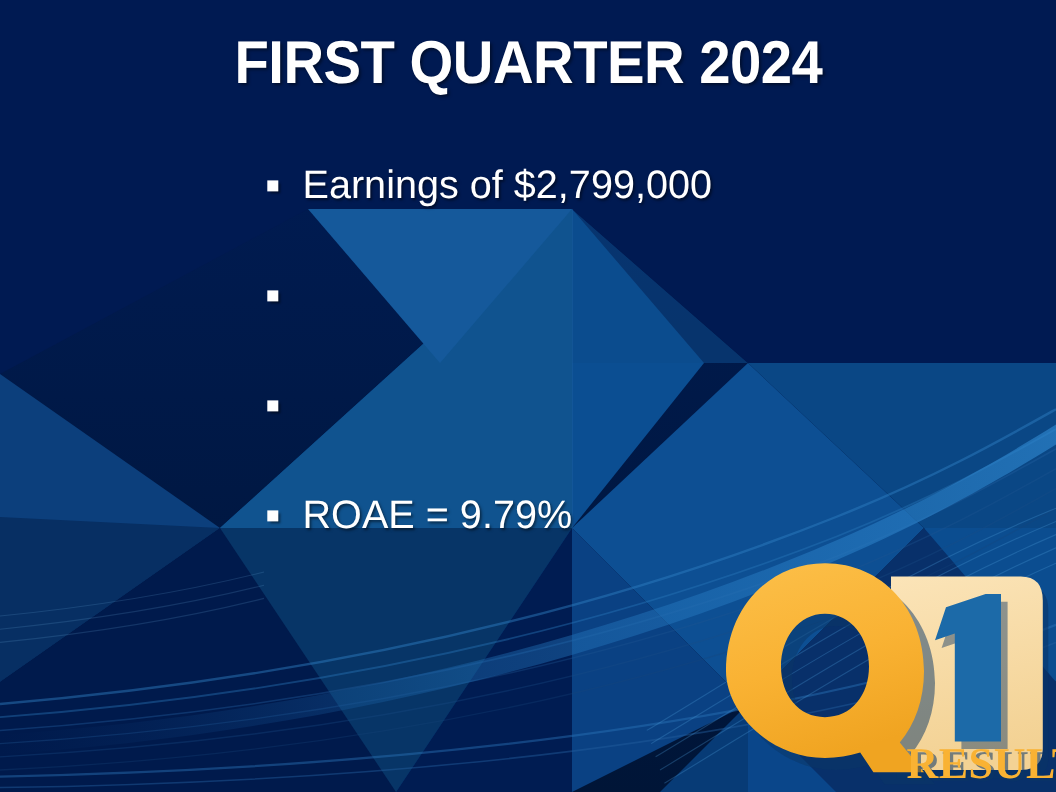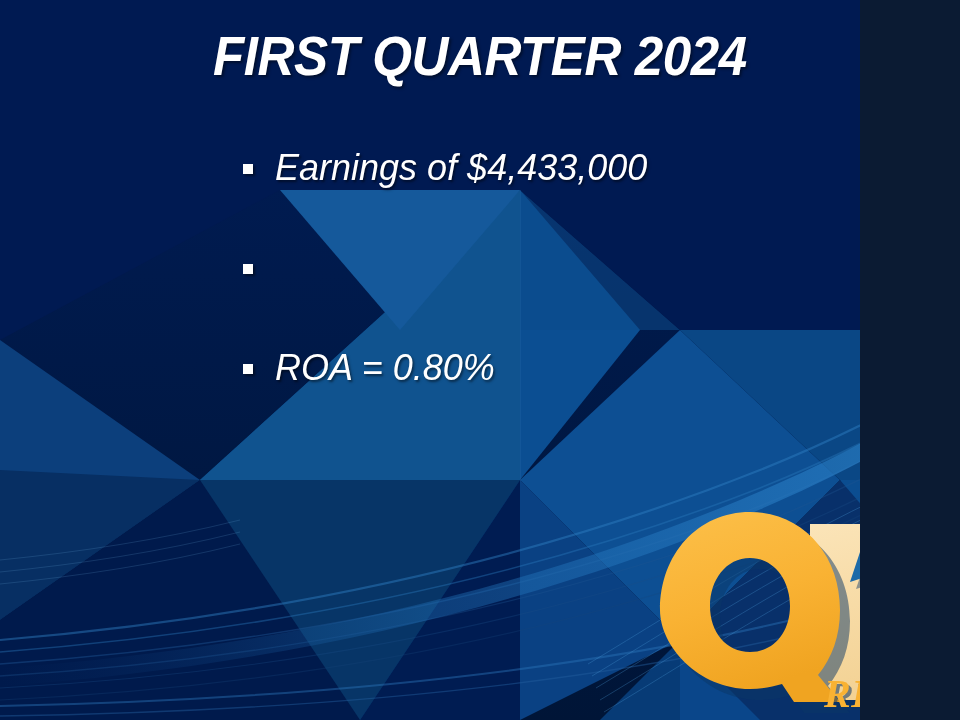--- a/index.html
+++ b/index.html
@@ -3,26 +3,25 @@
 <meta charset="utf-8">
 <title>First Quarter 2024 Results Slide</title>
 <style>
   html, body {
     margin: 0;
     padding: 0;
     background: #0b1b33;
   }
   #slide {
     position: relative;
-    width: 860px;
+    width: 960px;
     height: 720px;
     overflow: hidden;
     background: #1d4ed8;
     font-family: "Liberation Sans", sans-serif;
-    font-style: italic;
   }
   #bg-svg {
     position: absolute;
     inset: 0;
     width: 960px;
     height: 720px;
     display: block;
   }
   
   #title-block {
@@ -171,28 +170,31 @@
     </g>
   </svg>
 
   <div id="title-block">
     <span id="slide-title">FIRST QUARTER 2024</span>
   </div>
 
   <ul id="bullet-list">
     <li class="bullet-row">
       <span class="bullet-marker"></span>
-      <span class="bullet-text">Earnings of $4,433,000</span>
-    </li>
-    <li class="bullet-row">
-      <span class="bullet-marker"></span>
-    </li>
-    <li class="bullet-row">
-      <span class="bullet-marker"></span>
-      <span class="bullet-text">ROA = 0.80%</span>
+      <span class="bullet-text">Earnings of $2,799,000</span>
+    </li>
+    <li class="bullet-row">
+      <span class="bullet-marker"></span>
+    </li>
+    <li class="bullet-row">
+      <span class="bullet-marker"></span>
+    </li>
+    <li class="bullet-row">
+      <span class="bullet-marker"></span>
+      <span class="bullet-text">ROAE = 9.79%</span>
     </li>
   </ul>
 
   <div id="q1-logo">
     <svg viewBox="0 0 318 232">
       <defs>
         <linearGradient id="qOrange" x1="0" y1="0" x2="0.3" y2="1">
           <stop offset="0%" stop-color="#fcc04a"></stop>
           <stop offset="55%" stop-color="#f9b233"></stop>
           <stop offset="100%" stop-color="#f0a421"></stop>

